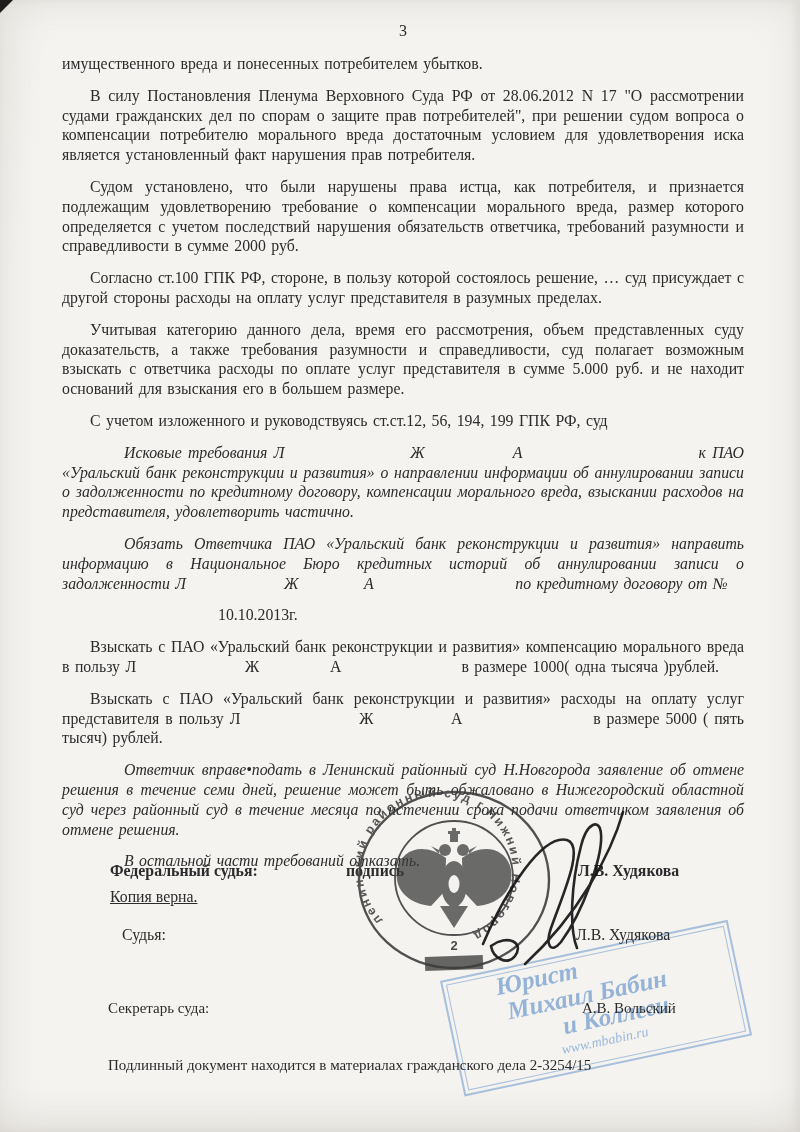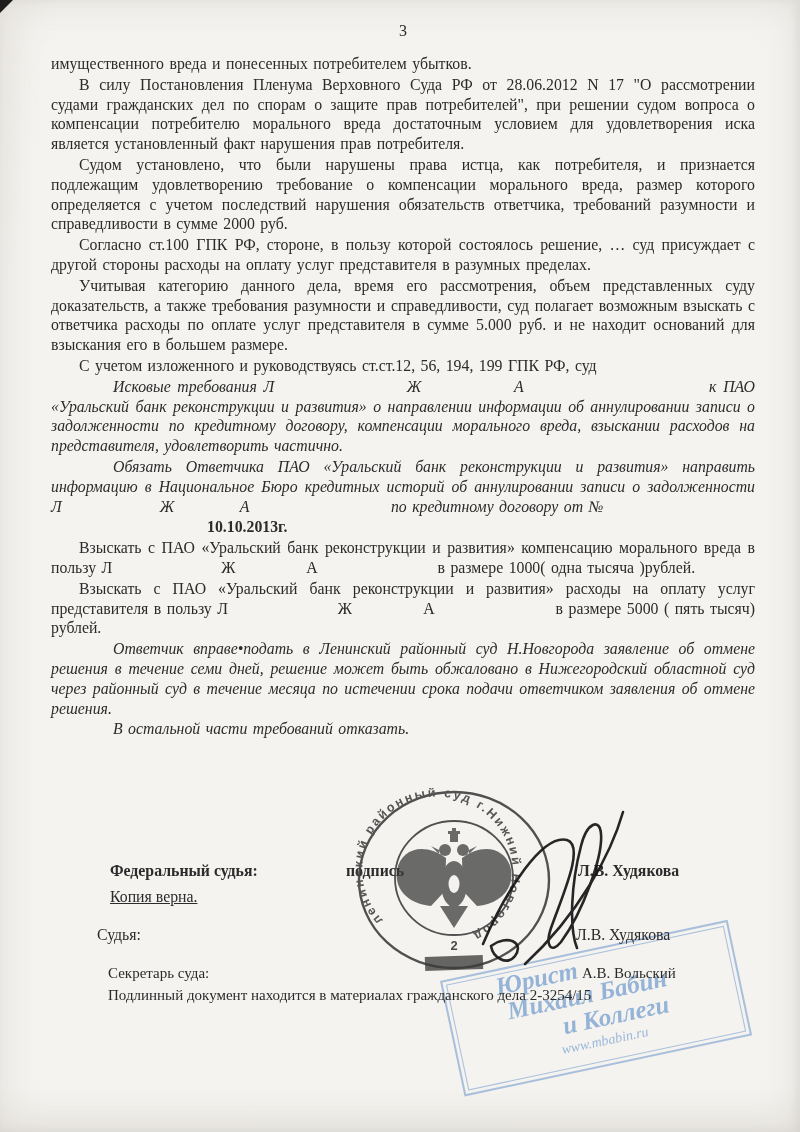--- a/index.html
+++ b/index.html
@@ -18,38 +18,38 @@
   .corner-mark {
     position:absolute; top:0; left:0; width:0; height:0;
     border-top:13px solid #1e1d1b; border-right:13px solid transparent;
     filter: blur(.6px);
   }
   .content {
     position:absolute; left:50px; top:22px; width:706px; z-index:2;
   }
   .page-number { text-align:center; font-size:16px; margin-bottom:14px; }
   .content p {
-    margin:1px;
+    margin:12px;
     font-size:15.8px;
     line-height:19.8px;
     text-align:justify;
     word-spacing:1.5px;
   }
   .p-noindent { text-indent:0; }
   .p-indent  { text-indent:28px; }
   .p-deep    { text-indent:62px;font-style:italic; }
   .p-heading { text-align:center !important; text-indent:0; margin-top:20px !important; letter-spacing:1px; }
-  .p-dateline{ text-align:left !important; text-indent:156px;font-weight:bold; }
+  .p-dateline{ text-align:left !important; text-indent:156px; }
 
   
   .sig-block { position:absolute; left:50px; top:862px; width:706px; z-index:2; font-size:15.8px; }
   .sig-row { position:relative; height:20px; }
   .sig-abs { position:absolute; white-space:nowrap; }
   .b { font-weight:bold; }
-  .sig-note { font-size:15px; }
+  .sig-note { font-size:15px;margin-top:35px; }
 
   
   .stamp-svg { position:absolute; left:353px; top:788px; z-index:3; opacity:.88; }
   
   .sign-svg { position:absolute; left:455px; top:796px; z-index:4; opacity:.92; }
 
   
   .watermark {
     position:absolute; left:440px; top:981px; width:294px; height:118px;
     transform:rotate(-12deg); transform-origin:0 0;
@@ -146,21 +146,21 @@
   <div class="sig-block">
     <div class="sig-row" style="height:26px;">
       <span class="sig-abs b" style="left:60px;">Федеральный судья:</span>
       <span class="sig-abs b" style="left:296px;">подпись</span>
       <span class="sig-abs b" style="left:528px;">Л.В. Худякова</span>
     </div>
     <div class="sig-row" style="height:38px;">
       <span class="sig-abs" style="left:60px;text-decoration:underline;">Копия верна.</span>
     </div>
     <div class="sig-row" style="height:39px;">
-      <span class="sig-abs" style="left:47px;">Судья:</span>
+      <span class="sig-abs" style="left:72px;">Судья:</span>
       <span class="sig-abs" style="left:526px;">Л.В. Худякова</span>
     </div>
     <div class="sig-row sig-note" style="height:22px;">
       <span class="sig-abs" style="left:58px;">Секретарь суда:</span>
       <span class="sig-abs" style="left:532px;">А.В. Вольский</span>
     </div>
     <div class="sig-row sig-note" style="height:20px;">
       <span class="sig-abs" style="left:58px;text-align:center;">Подлинный  документ находится в материалах гражданского дела 2-3254/15</span>
     </div>
   </div>

